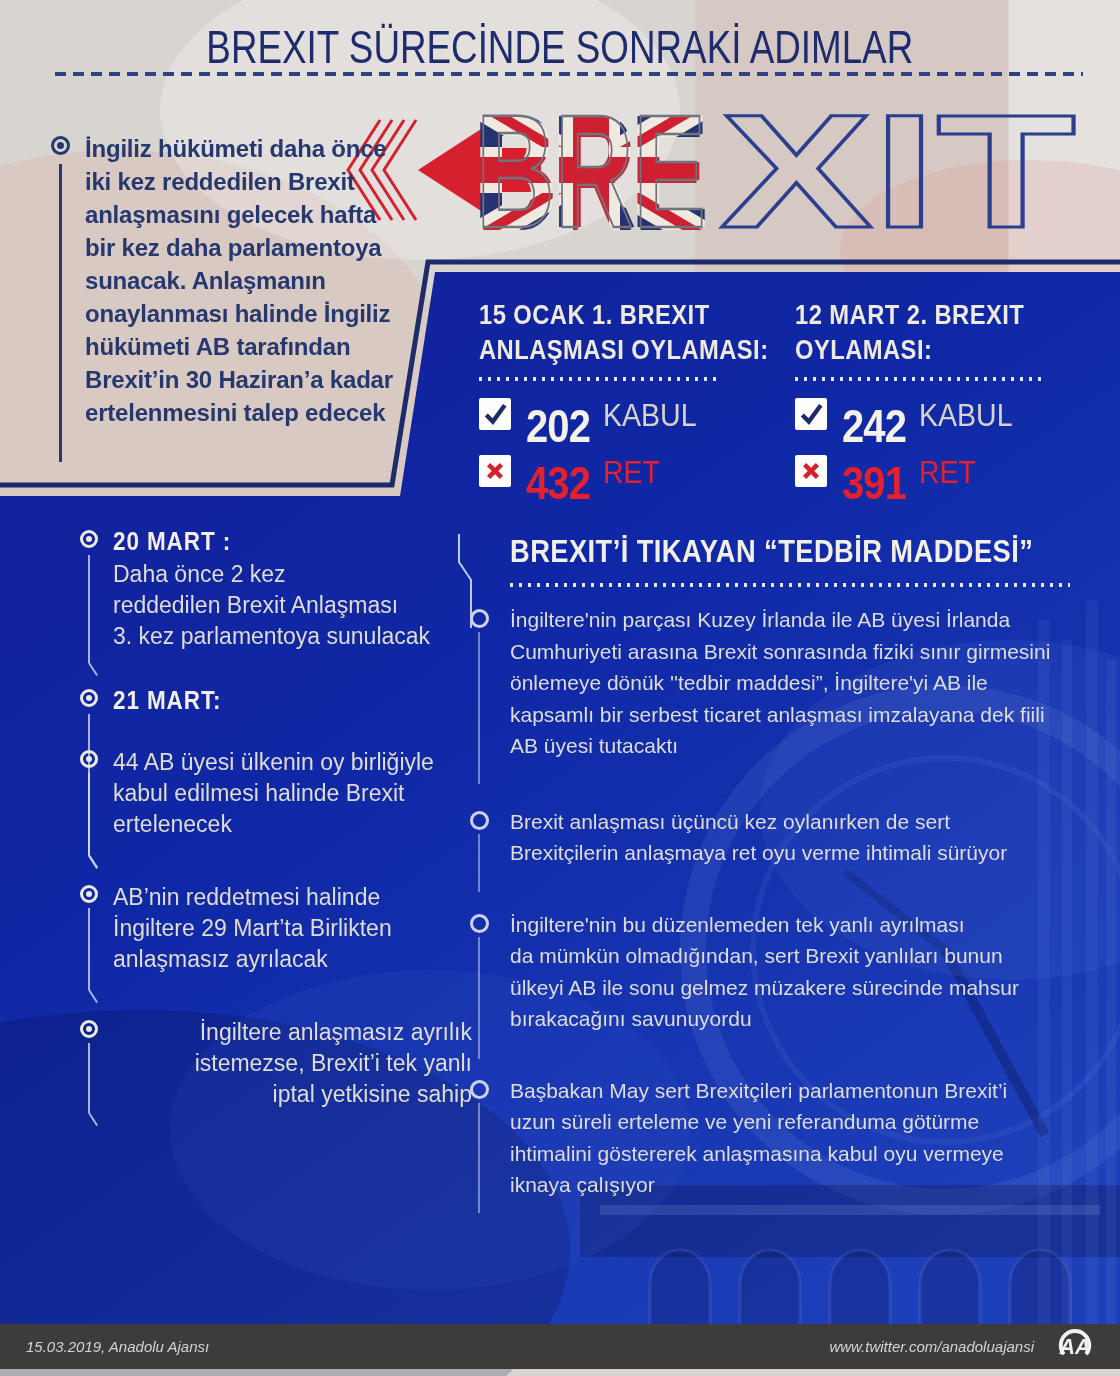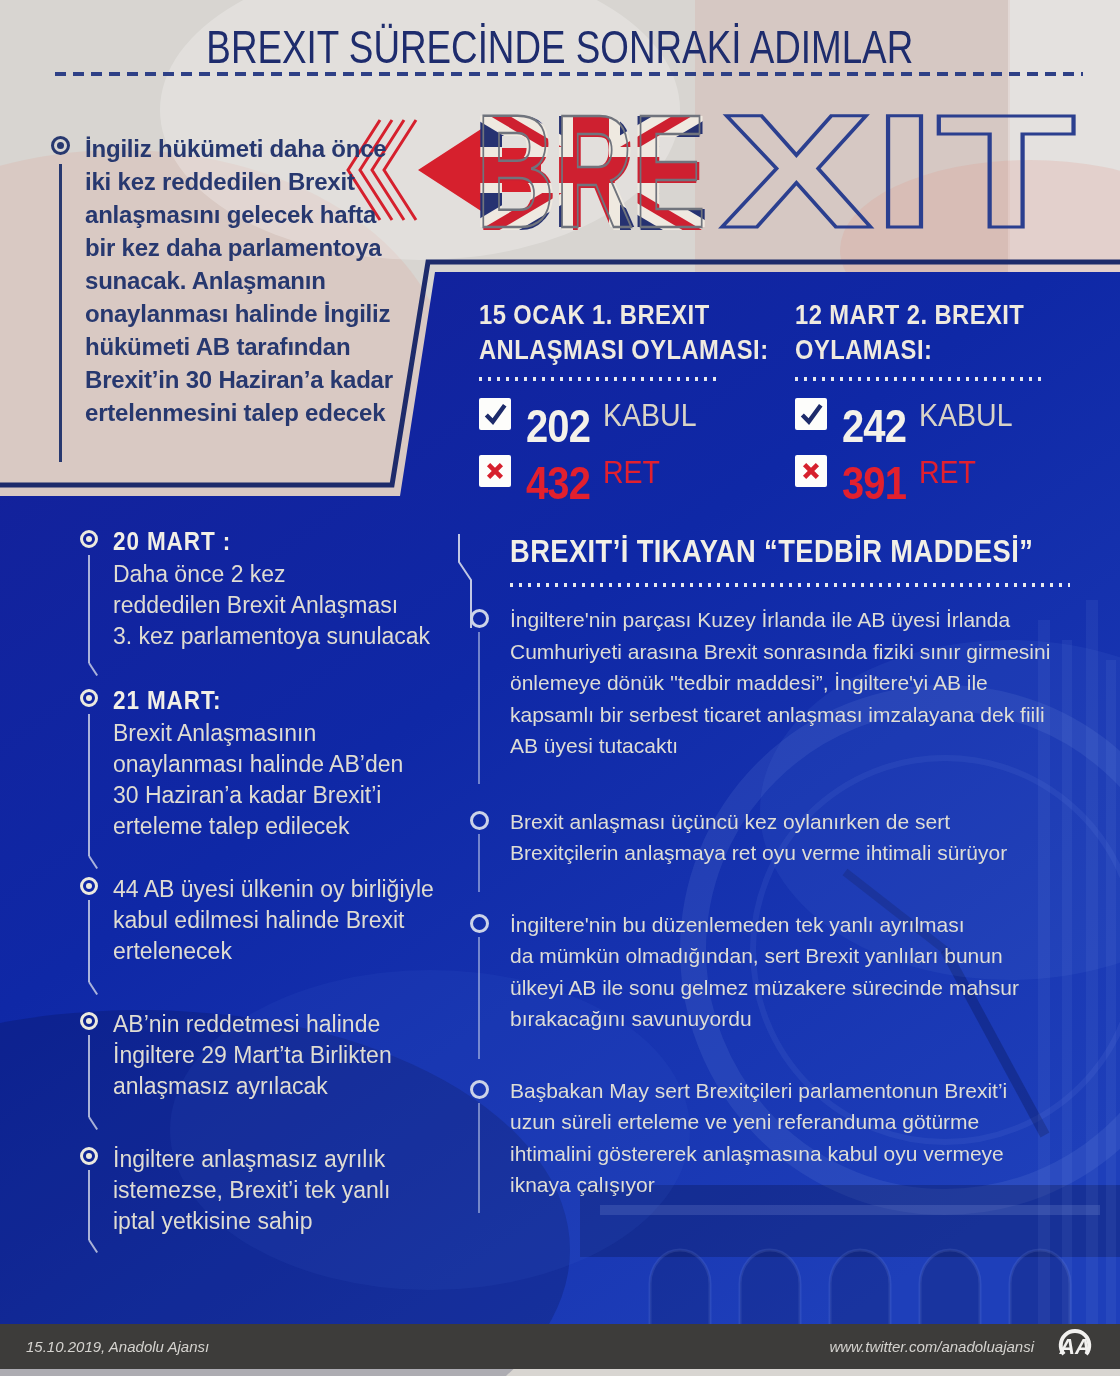--- a/index.html
+++ b/index.html
@@ -239,24 +239,20 @@
 3. kez parlamentoya sunulacak</div>
     </div>
 
     <div class="t-item" style="margin-bottom:32px;">
       <span class="t-icon">
           <i></i>
         </span>
       <div class="t-line" style="top:28px;height:142px;"></div>
       <div class="t-tail" style="top:170px;"></div>
       <div class="t-head">21 MART:</div>
-      <div class="t-body">Brexit Anlaşmasının
-onaylanması halinde AB’den
-30 Haziran’a kadar Brexit’i
-erteleme talep edilecek</div>
     </div>
 
     <div class="t-item" style="margin-bottom:42px;">
       <span class="t-icon">
           <i></i>
         </span>
       <div class="t-line" style="top:26px;height:82px;"></div>
       <div class="t-tail" style="top:108px;"></div>
       <div class="t-body" style="margin-top:0;">44 AB üyesi ülkenin oy birliğiyle
 kabul edilmesi halinde Brexit
@@ -273,21 +269,21 @@
 İngiltere 29 Mart’ta Birlikten
 anlaşmasız ayrılacak</div>
     </div>
 
     <div class="t-item">
       <span class="t-icon">
           <i></i>
         </span>
       <div class="t-line" style="top:26px;height:70px;"></div>
       <div class="t-tail" style="top:96px;"></div>
-      <div class="t-body" style="margin-top:0;">İngiltere anlaşmasız ayrılık
+      <div class="t-body" style="margin-top:0;text-align:right;">İngiltere anlaşmasız ayrılık
 istemezse, Brexit’i tek yanlı
 iptal yetkisine sahip</div>
     </div>
   </div>
 
   <div class="layer backstop">
     <div class="bs-head">BREXIT’İ TIKAYAN “TEDBİR MADDESİ”</div>
     <div class="bs-dots"></div>
 
     <div class="bs-list">
@@ -319,21 +315,21 @@
         <div class="bs-line" style="top:28px;height:110px;"></div>
         <div class="bs-text">Başbakan May sert Brexitçileri parlamentonun Brexit’i
 uzun süreli erteleme ve yeni referanduma götürme
 ihtimalini göstererek anlaşmasına kabul oyu vermeye
 iknaya çalışıyor</div>
       </div>
     </div>
   </div>
 
   <div class="layer footer">
-    <span class="f-date">15.10.2019, Anadolu Ajansı</span>
+    <span class="f-date">15.03.2019, Anadolu Ajansı</span>
     <span class="f-url">www.twitter.com/anadoluajansi</span>
     <svg class="f-logo" viewBox="0 0 48 48">
       <path d="M 10,42 A 18 18 0 1 1 38,42" fill="none" stroke="#f2f1ef" stroke-width="5"></path>
       <text x="24" y="42" text-anchor="middle" font-family="Liberation Sans, DejaVu Sans, sans-serif" font-size="27" font-weight="bold" font-style="italic" fill="#f2f1ef">AA</text>
     </svg>
   </div>
 
 </div>
 
 </body></html>

